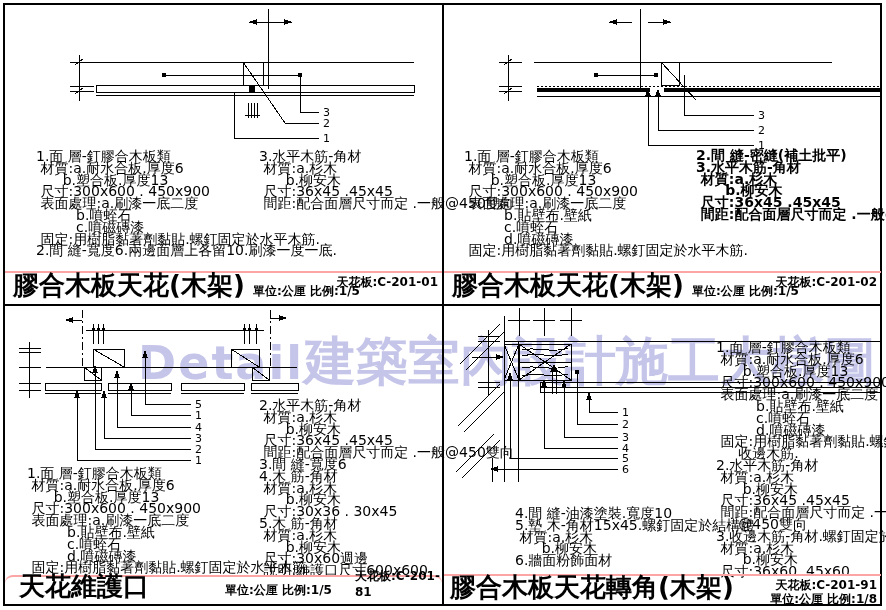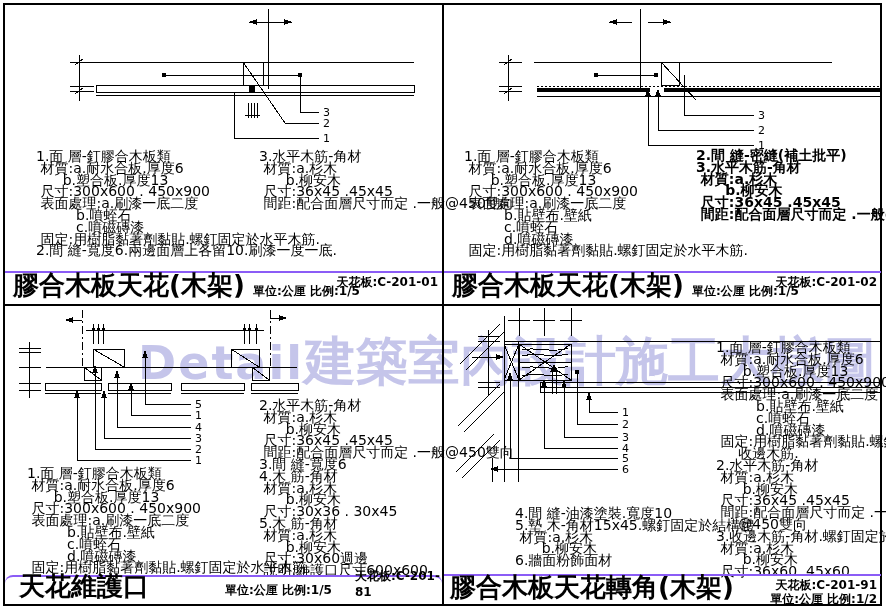--- a/index.html
+++ b/index.html
@@ -8,21 +8,21 @@
   .frame{position:absolute;left:3px;top:3px;width:879px;height:603px;border:2px solid #000;box-sizing:border-box;}
   .vdivider{position:absolute;left:442px;top:3px;width:2px;height:603px;background:#000;}
   .hdivider{position:absolute;left:3px;top:304px;width:879px;height:2px;background:#000;}
   .quad{position:absolute;}
   .q-tl{left:5px;top:5px;width:437px;height:299px;}
   .q-tr{left:444px;top:5px;width:437px;height:299px;}
   .q-bl{left:5px;top:306px;width:437px;height:300px;}
   .q-br{left:444px;top:306px;width:437px;height:300px;}
   .drawing{position:absolute;left:0;top:0;}
   .notes{position:absolute;white-space:pre;font-size:14px;line-height:11.8px;letter-spacing:0;}
-  .titlebar{position:absolute;left:0;right:0;bottom:0;border-top:2px solid #8b5cf6;}
+  .titlebar{position:absolute;left:0;right:0;bottom:0;border-top:2px solid #fca5a5;}
   .big-title{position:absolute;font-weight:bold;font-size:26px;letter-spacing:0;}
   .small-label{position:absolute;font-size:12px;font-weight:bold;}
   .watermark{position:absolute;left:138px;top:333px;white-space:nowrap;color:#c5c5ea;font-weight:bold;line-height:56px;}
   .watermark .latin{font-size:46px;letter-spacing:2px;}
   .watermark .cjk{font-size:52px;}
   svg{display:block;}
   svg line,svg rect.outline,svg path{stroke:#000;fill:none;stroke-width:1;}
   svg .fillblk{fill:#000;stroke:none;}
   svg text{font-family:"DejaVu Sans",sans-serif;font-size:11px;fill:#000;}
 </style>
@@ -412,17 +412,17 @@
  尺寸:36x45 .45x45
  間距:配合面層尺寸而定 .一般
      @450雙向
 3.收邊木筋-角材.螺釘固定於結構體
  材質:a.杉木
       b.柳安木
  尺寸:36x60 .45x60</div>
     <div class="titlebar" style="top:268px;">
       <div class="big-title" style="left:6px;bottom:1px;">膠合木板天花轉角(木架)</div>
       <div class="small-label" style="right:4px;top:1px;">天花板:C-201-91</div>
-      <div class="small-label" style="right:4px;top:15px;">單位:公厘 比例:1/2</div>
+      <div class="small-label" style="right:4px;top:15px;">單位:公厘 比例:1/8</div>
     </div>
   </div>
 
 </div>
 
 </body></html>

